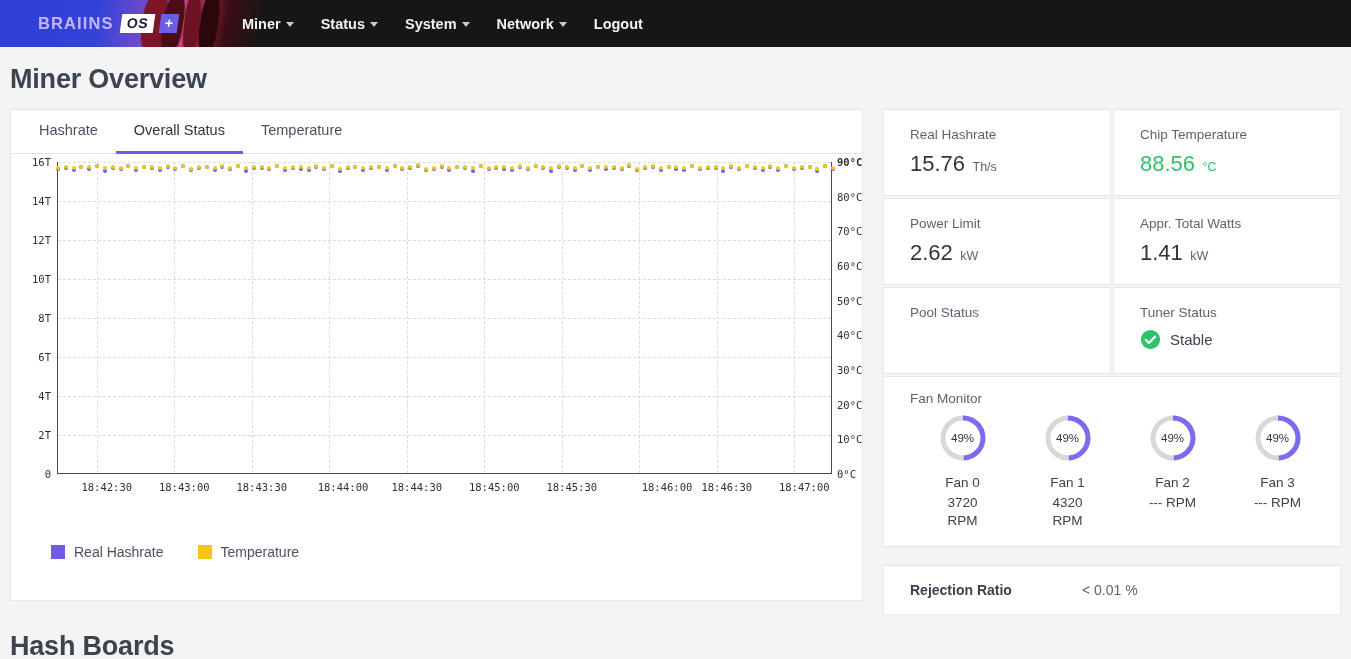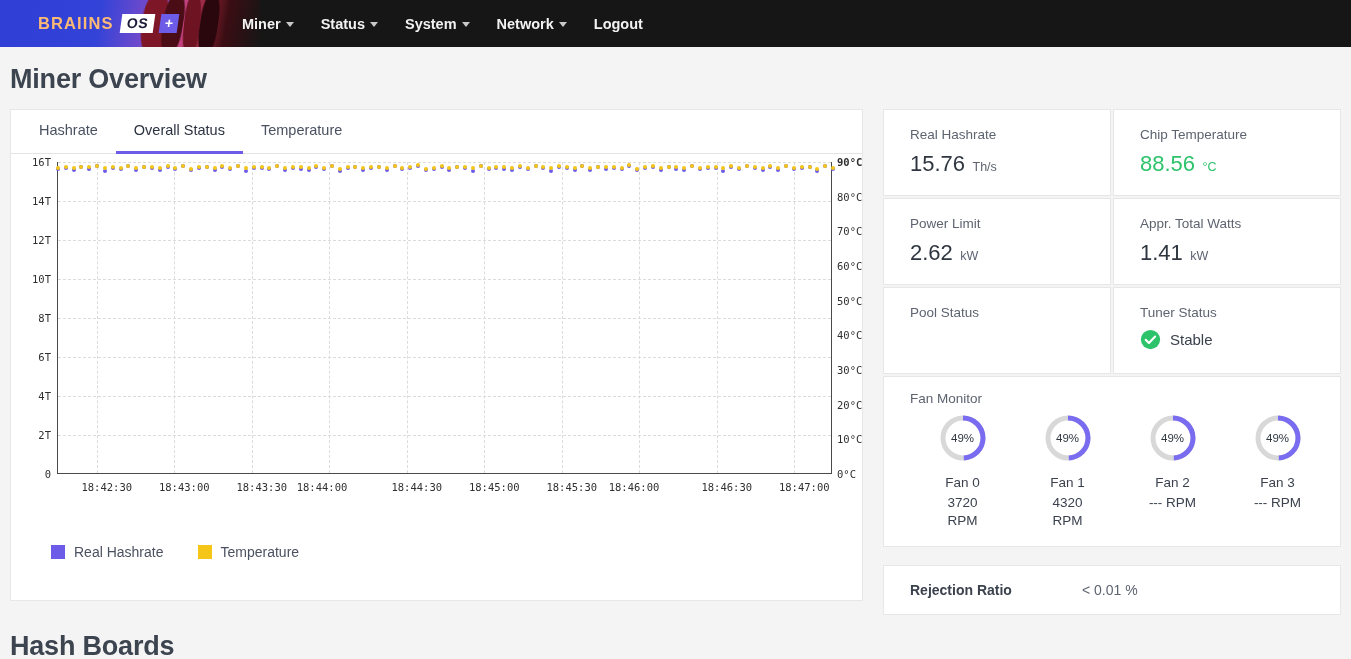--- a/index.html
+++ b/index.html
@@ -27,21 +27,21 @@
     filter: blur(0.3px);
   }
   .nav-wave.w1 { left: 142px; background: #7d1626; transform: skewX(-7deg); }
   .nav-wave.w2 { left: 163px; background: #4a0d16; width: 20px; transform: skewX(-9deg); }
   .nav-wave.w3 { left: 184px; background: #6e1322; width: 16px; transform: skewX(-6deg); }
   .nav-wave.w4 { left: 200px; background: #2a070c; width: 18px; transform: skewX(-8deg); }
 
   .logo { position: relative; z-index: 3; display: flex; align-items: center;
           margin-left: 38px; gap: 7px; }
   .logo-text {
-    color: #fdba74; font-size: 16.5px; font-weight: 700; letter-spacing: 1.1px;
+    color: #c4b5fd; font-size: 16.5px; font-weight: 700; letter-spacing: 1.1px;
   }
   .logo-os {
     background: #ffffff; color: #1b1b3a; font-size: 14px; font-weight: 700;
     padding: 1px 6px 2px 6px; letter-spacing: .5px;
     transform: skewX(-8deg); display: inline-block;
   }
   .logo-plus {
     background: #6d5ce7; color: #ffffff; font-size: 14px; font-weight: 700;
     padding: 1px 5px 2px 5px; transform: skewX(-8deg);
     display: inline-block; margin-left: -1px;
@@ -447,25 +447,25 @@
             <div class="ytick ytick-right" style="top: 146.667px; left: 821px;">50°C</div>
             <div class="ytick ytick-right" style="top: 112px; left: 821px;">60°C</div>
             <div class="ytick ytick-right" style="top: 77.3333px; left: 821px;">70°C</div>
             <div class="ytick ytick-right" style="top: 42.6667px; left: 821px;">80°C</div>
             <div class="ytick ytick-right" style="top: 8px; left: 821px; font-weight: bold;">90°C</div>
           </div>
         <div id="xaxis">
             <div class="xtick" style="left: 84.75px; top: 327px;">18:42:30</div>
             <div class="xtick" style="left: 162.25px; top: 327px;">18:43:00</div>
             <div class="xtick" style="left: 239.75px; top: 327px;">18:43:30</div>
-            <div class="xtick" style="left: 300px; top: 327px;">18:44:00</div>
+            <div class="xtick" style="left: 321px; top: 327px;">18:44:00</div>
             <div class="xtick" style="left: 394.75px; top: 327px;">18:44:30</div>
             <div class="xtick" style="left: 472.25px; top: 327px;">18:45:00</div>
             <div class="xtick" style="left: 549.75px; top: 327px;">18:45:30</div>
-            <div class="xtick" style="left: 612px; top: 327px;">18:46:00</div>
+            <div class="xtick" style="left: 645px; top: 327px;">18:46:00</div>
             <div class="xtick" style="left: 704.75px; top: 327px;">18:46:30</div>
             <div class="xtick" style="left: 782.25px; top: 327px;">18:47:00</div>
           </div>
       </div>
 
       <div class="legend">
         <div class="legend-item">
           <span class="legend-swatch" id="sw0" style="background: rgb(108, 92, 231);"></span>
           <span class="legend-label">Real Hashrate</span>
         </div>

